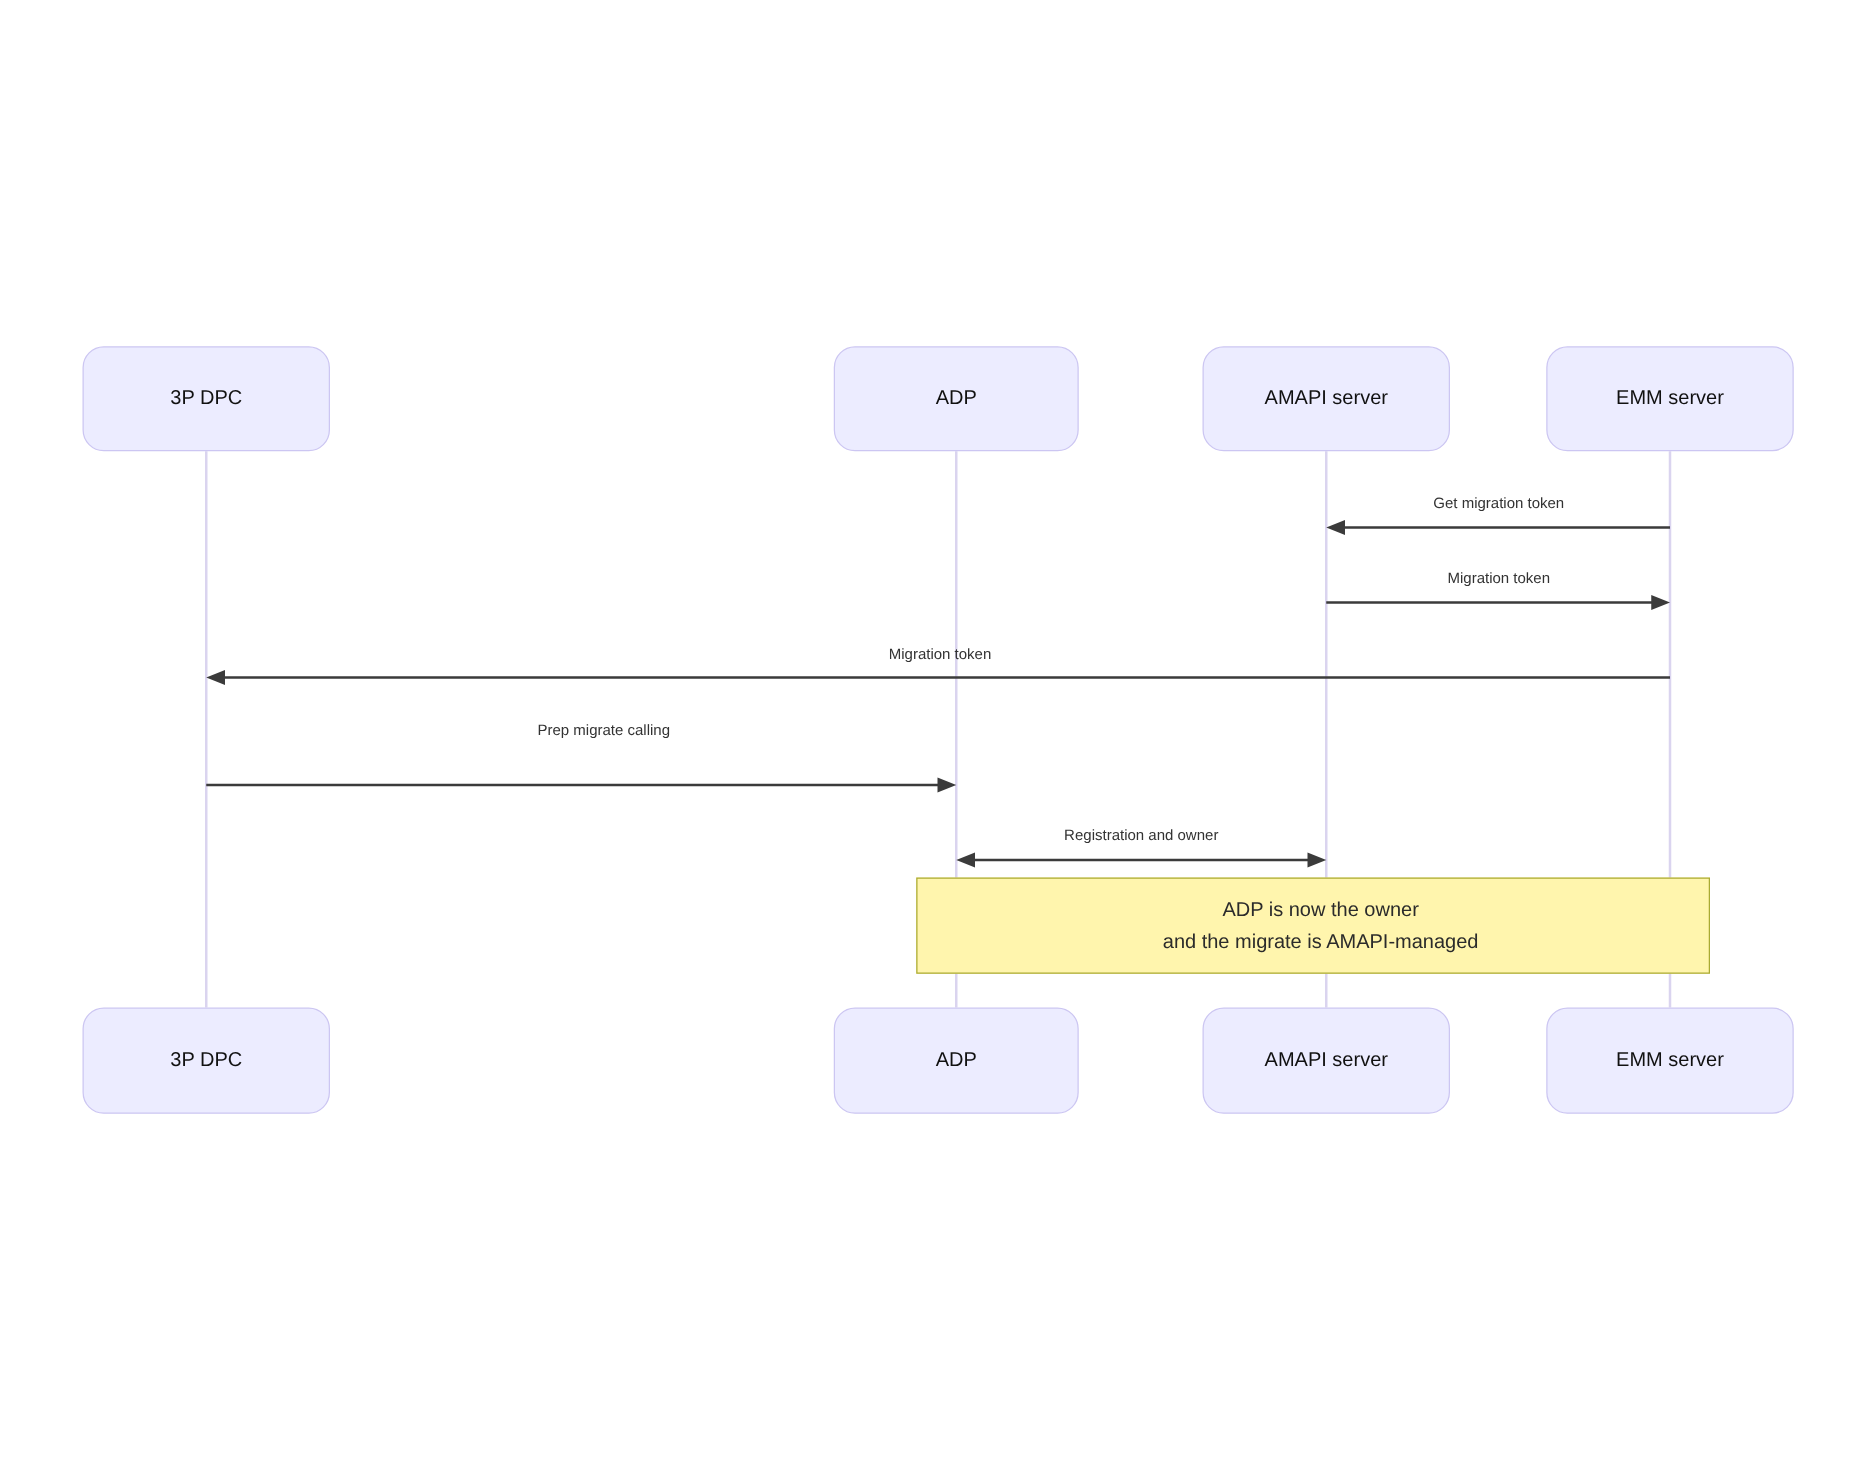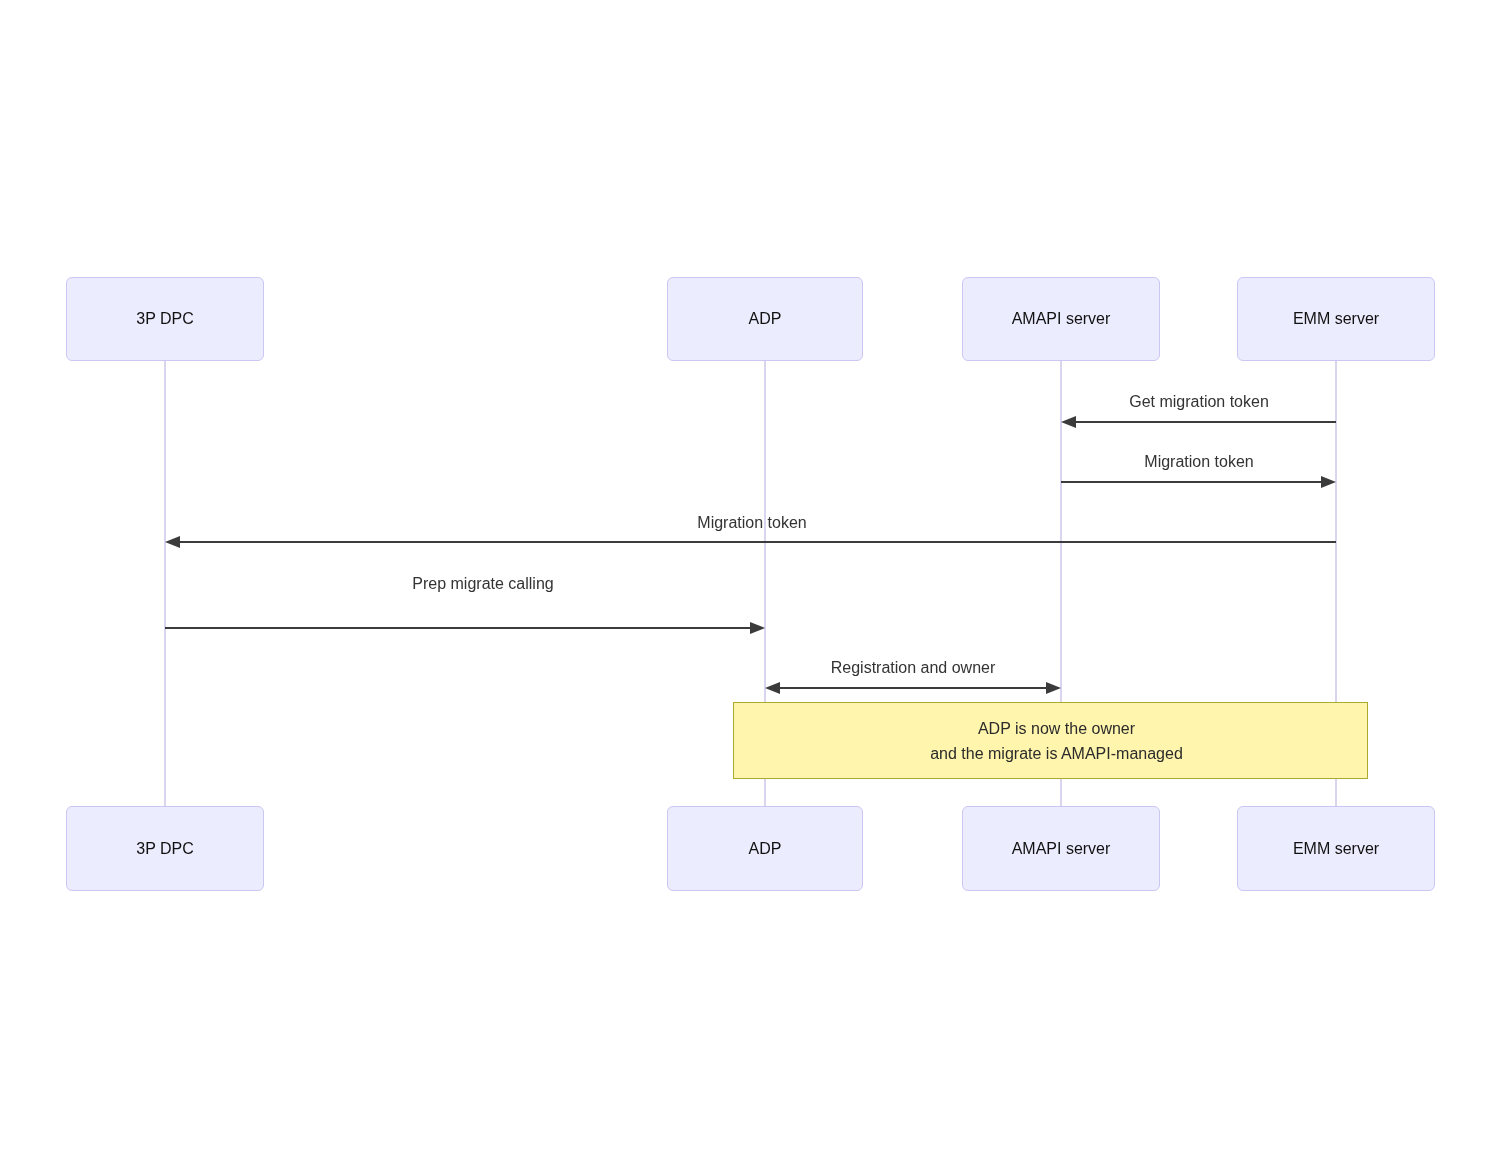--- a/index.html
+++ b/index.html
@@ -12,42 +12,42 @@
     position: relative;
     width: 1500px;
     height: 1169px;
     background: #ffffff;
     overflow: hidden;
   }
   .actor {
     position: absolute;
     background: #ECECFF;
     border: 1.5px solid #CCC6F2;
-    border-radius: 6px;
+    border-radius: 17px;
     display: flex;
     align-items: center;
     justify-content: center;
     font-size: 16px;
     color: #111111;
     box-sizing: border-box;
   }
   .lifeline {
     position: absolute;
     width: 2px;
     background: #DAD4EF;
   }
   .msg-line {
     position: absolute;
     height: 2px;
     background: #3b3b3b;
   }
   .msg-label {
     position: absolute;
     transform: translateX(-50%);
-    font-size: 16px;
+    font-size: 12px;
     color: #333333;
     white-space: nowrap;
     text-align: center;
     line-height: 24px;
   }
   .msg-label span { display: block; margin-left: 36px; }
   .arrow-left {
     position: absolute;
     width: 0; height: 0;
     border-top: 6px solid transparent;

